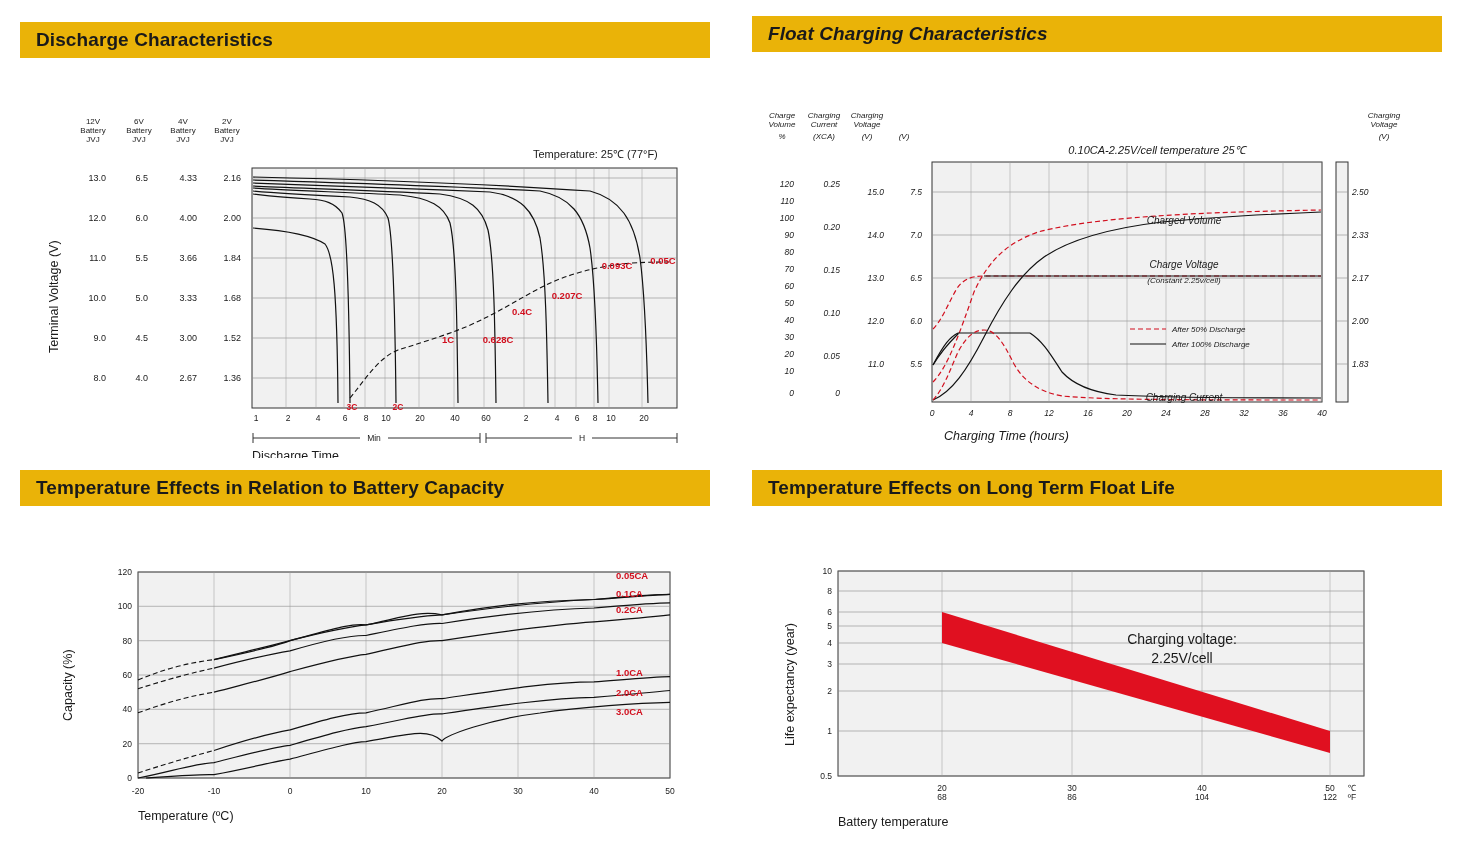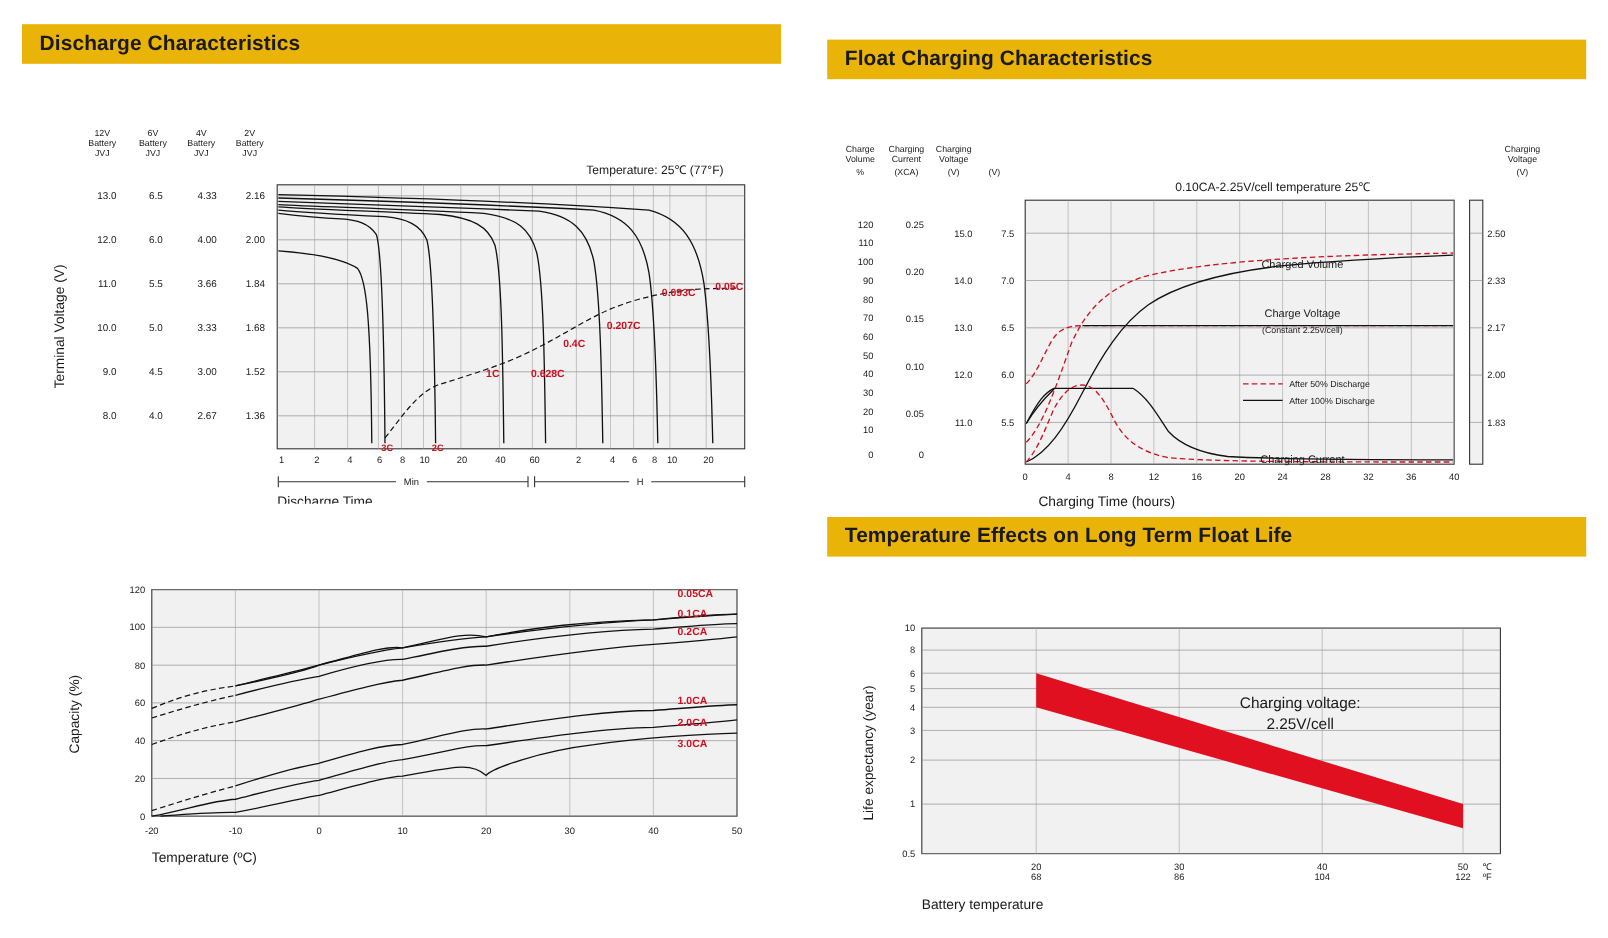--- a/index.html
+++ b/index.html
@@ -173,21 +173,21 @@
         <rect x="340" y="373" width="28" height="13" fill="#ffffff" stroke="none"></rect>
         <rect x="552" y="373" width="20" height="13" fill="#ffffff" stroke="none"></rect>
         <text class="tick" x="354" y="383" text-anchor="middle">Min</text>
         <text class="tick" x="562" y="383" text-anchor="middle">H</text>
 
         <text class="axlabel" x="232" y="402">Discharge Time</text>
       </svg>
     </div>
   </div>
 
-  <div class="panel" style="left:752px;top:36px;width:690px;">
+  <div class="panel" style="left:752px;top:16px;width:690px;font-style:italic;">
     <div class="panel-header">Float Charging Characteristics</div>
     <div class="plot-wrap">
       <svg width="690" height="400" viewBox="0 0 690 400">
 
         <text class="hdrsm" x="30" y="66" text-anchor="middle">Charge</text>
         <text class="hdrsm" x="30" y="75" text-anchor="middle">Volume</text>
         <text class="hdrsm" x="30" y="87" text-anchor="middle">%</text>
 
         <text class="hdrsm" x="72" y="66" text-anchor="middle">Charging</text>
         <text class="hdrsm" x="72" y="75" text-anchor="middle">Current</text>
@@ -325,20 +325,21 @@
           <text class="tick" x="531" y="364" text-anchor="middle">36</text>
           <text class="tick" x="570" y="364" text-anchor="middle">40</text>
         </g>
 
         <text class="axlabel" x="192" y="388">Charging Time (hours)</text>
       </svg>
     </div>
   </div>
 
   <div class="panel" style="left:20px;top:470px;width:690px;">
+    <div class="panel-header">Temperature Effects in Relation to Battery Capacity</div>
     <div class="plot-wrap">
       <svg width="690" height="345" viewBox="0 0 690 345">
 
         <rect class="frame" x="118" y="66" width="532" height="206"></rect>
         <g class="grid">
           <line x1="118" y1="66" x2="650" y2="66"></line>
           <line x1="118" y1="100.3" x2="650" y2="100.3"></line>
           <line x1="118" y1="134.7" x2="650" y2="134.7"></line>
           <line x1="118" y1="169" x2="650" y2="169"></line>
           <line x1="118" y1="203.3" x2="650" y2="203.3"></line>

